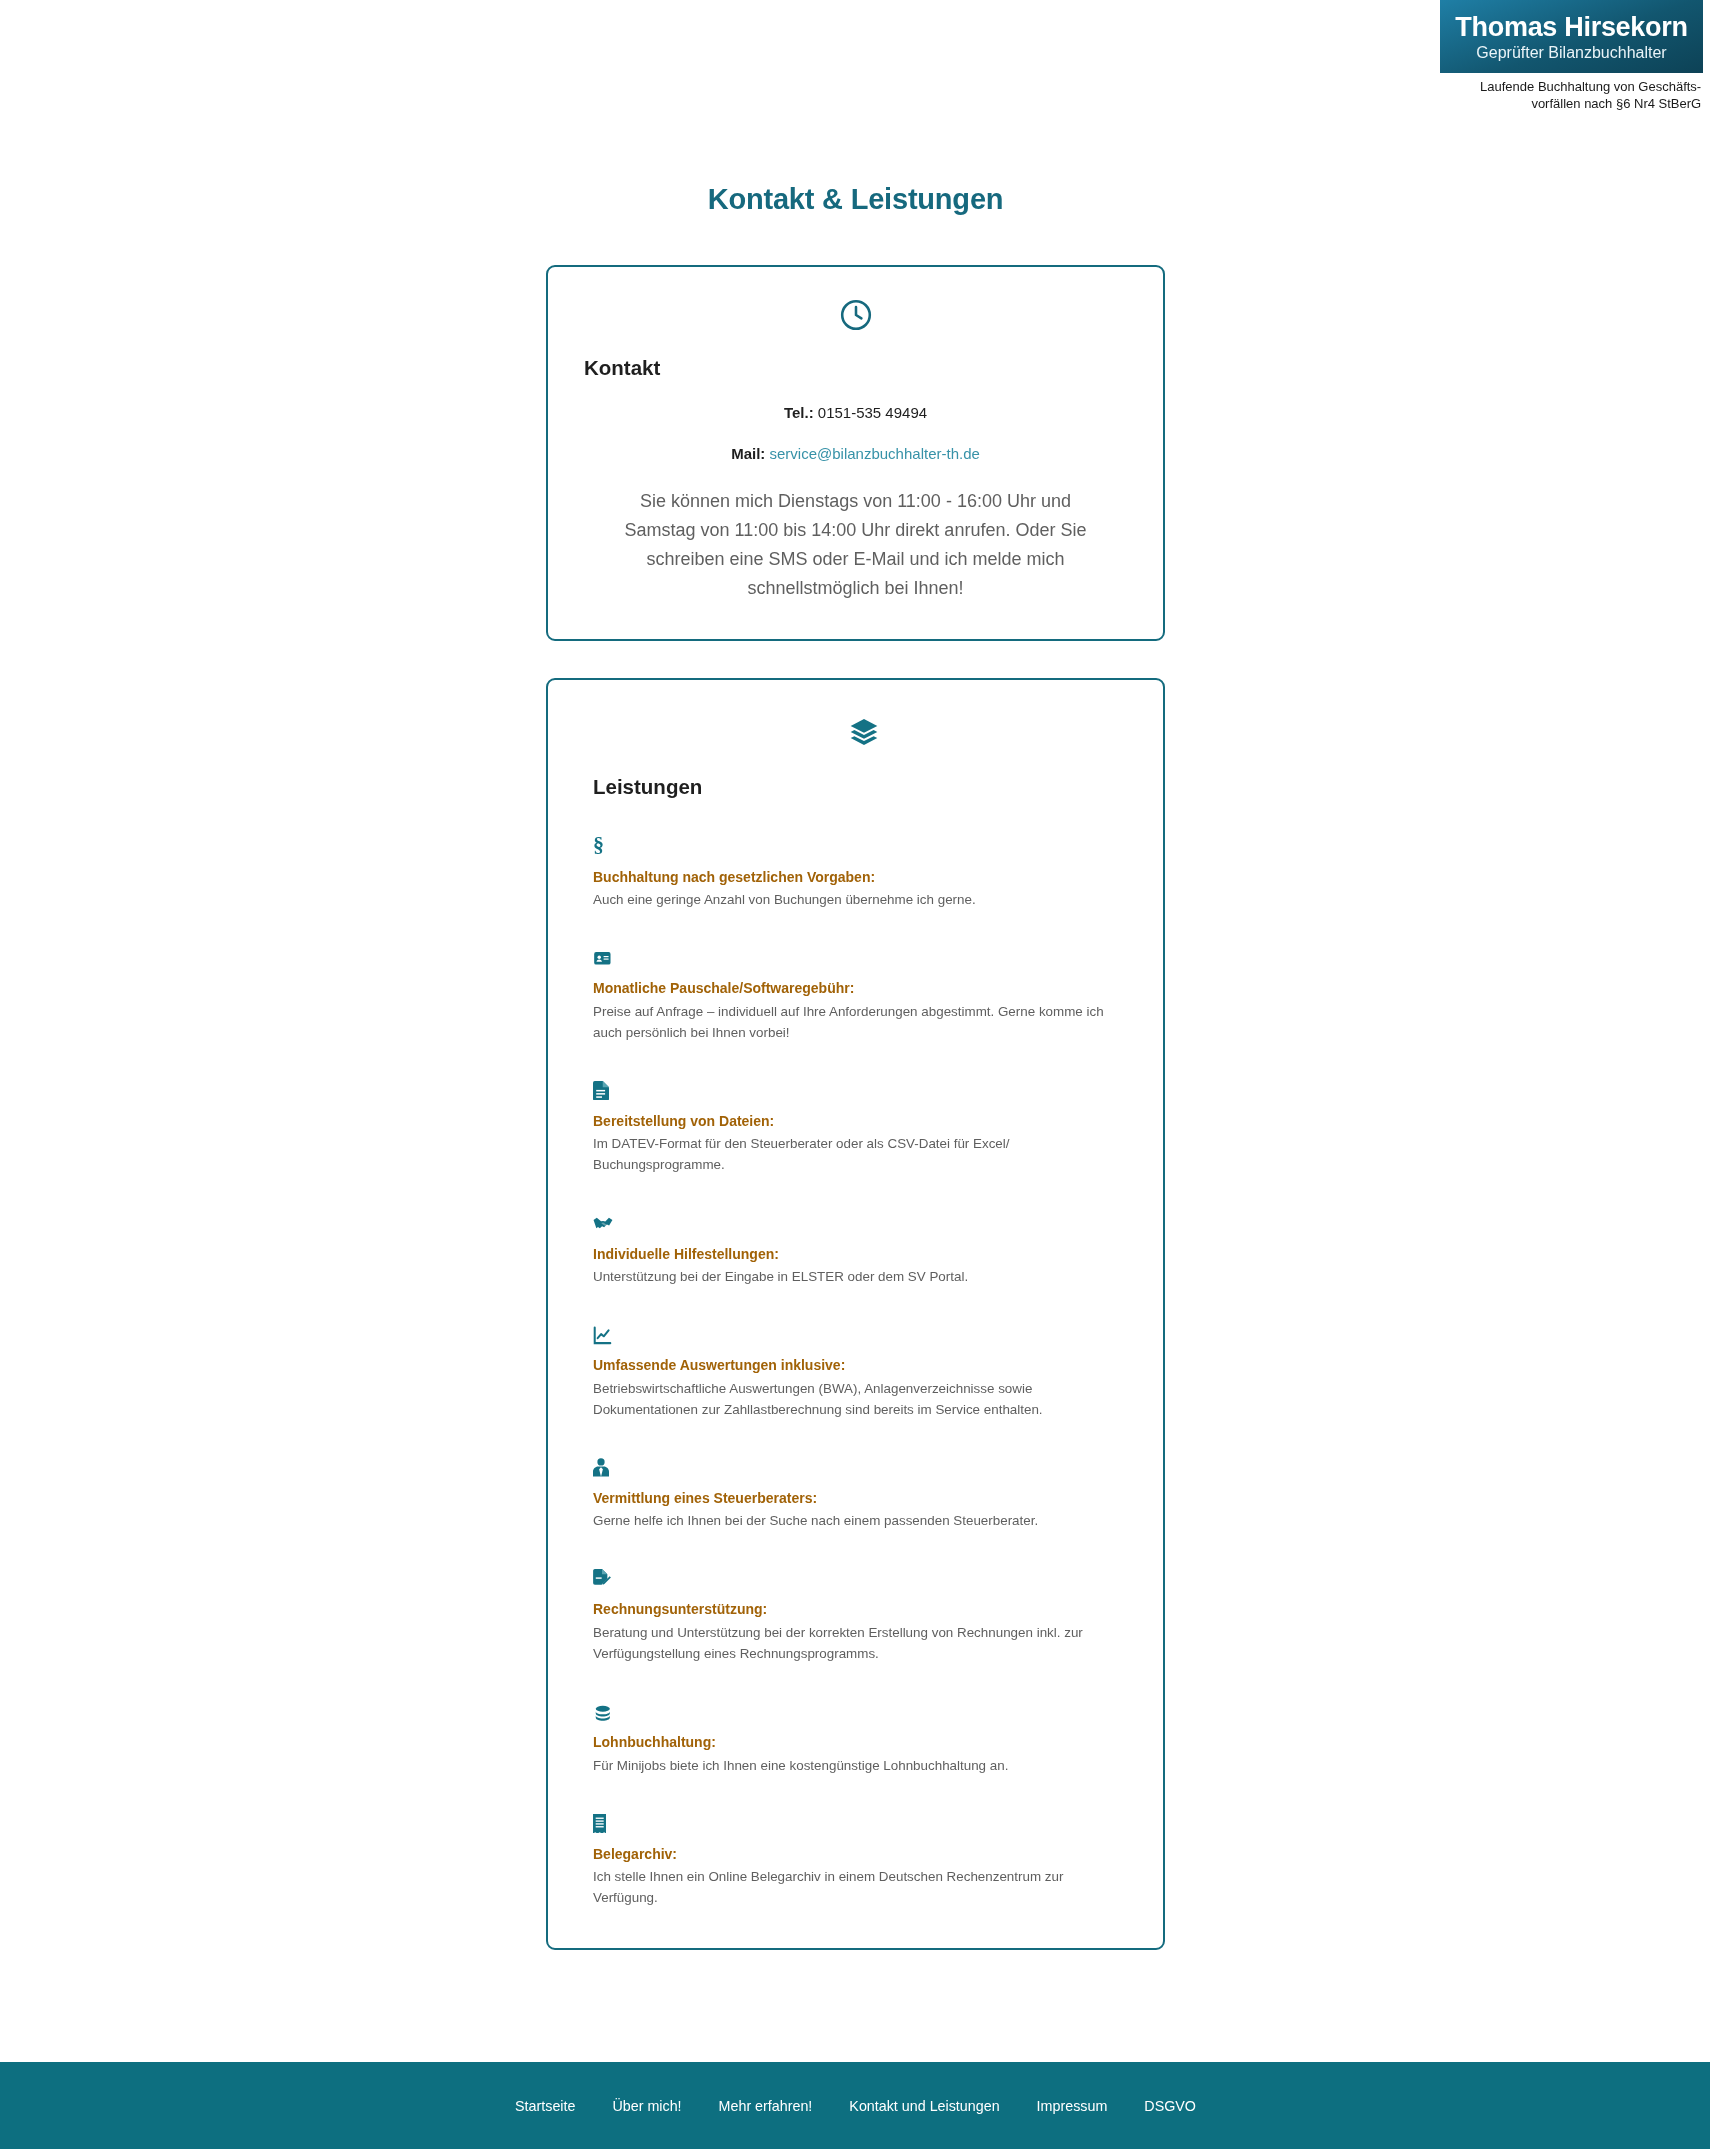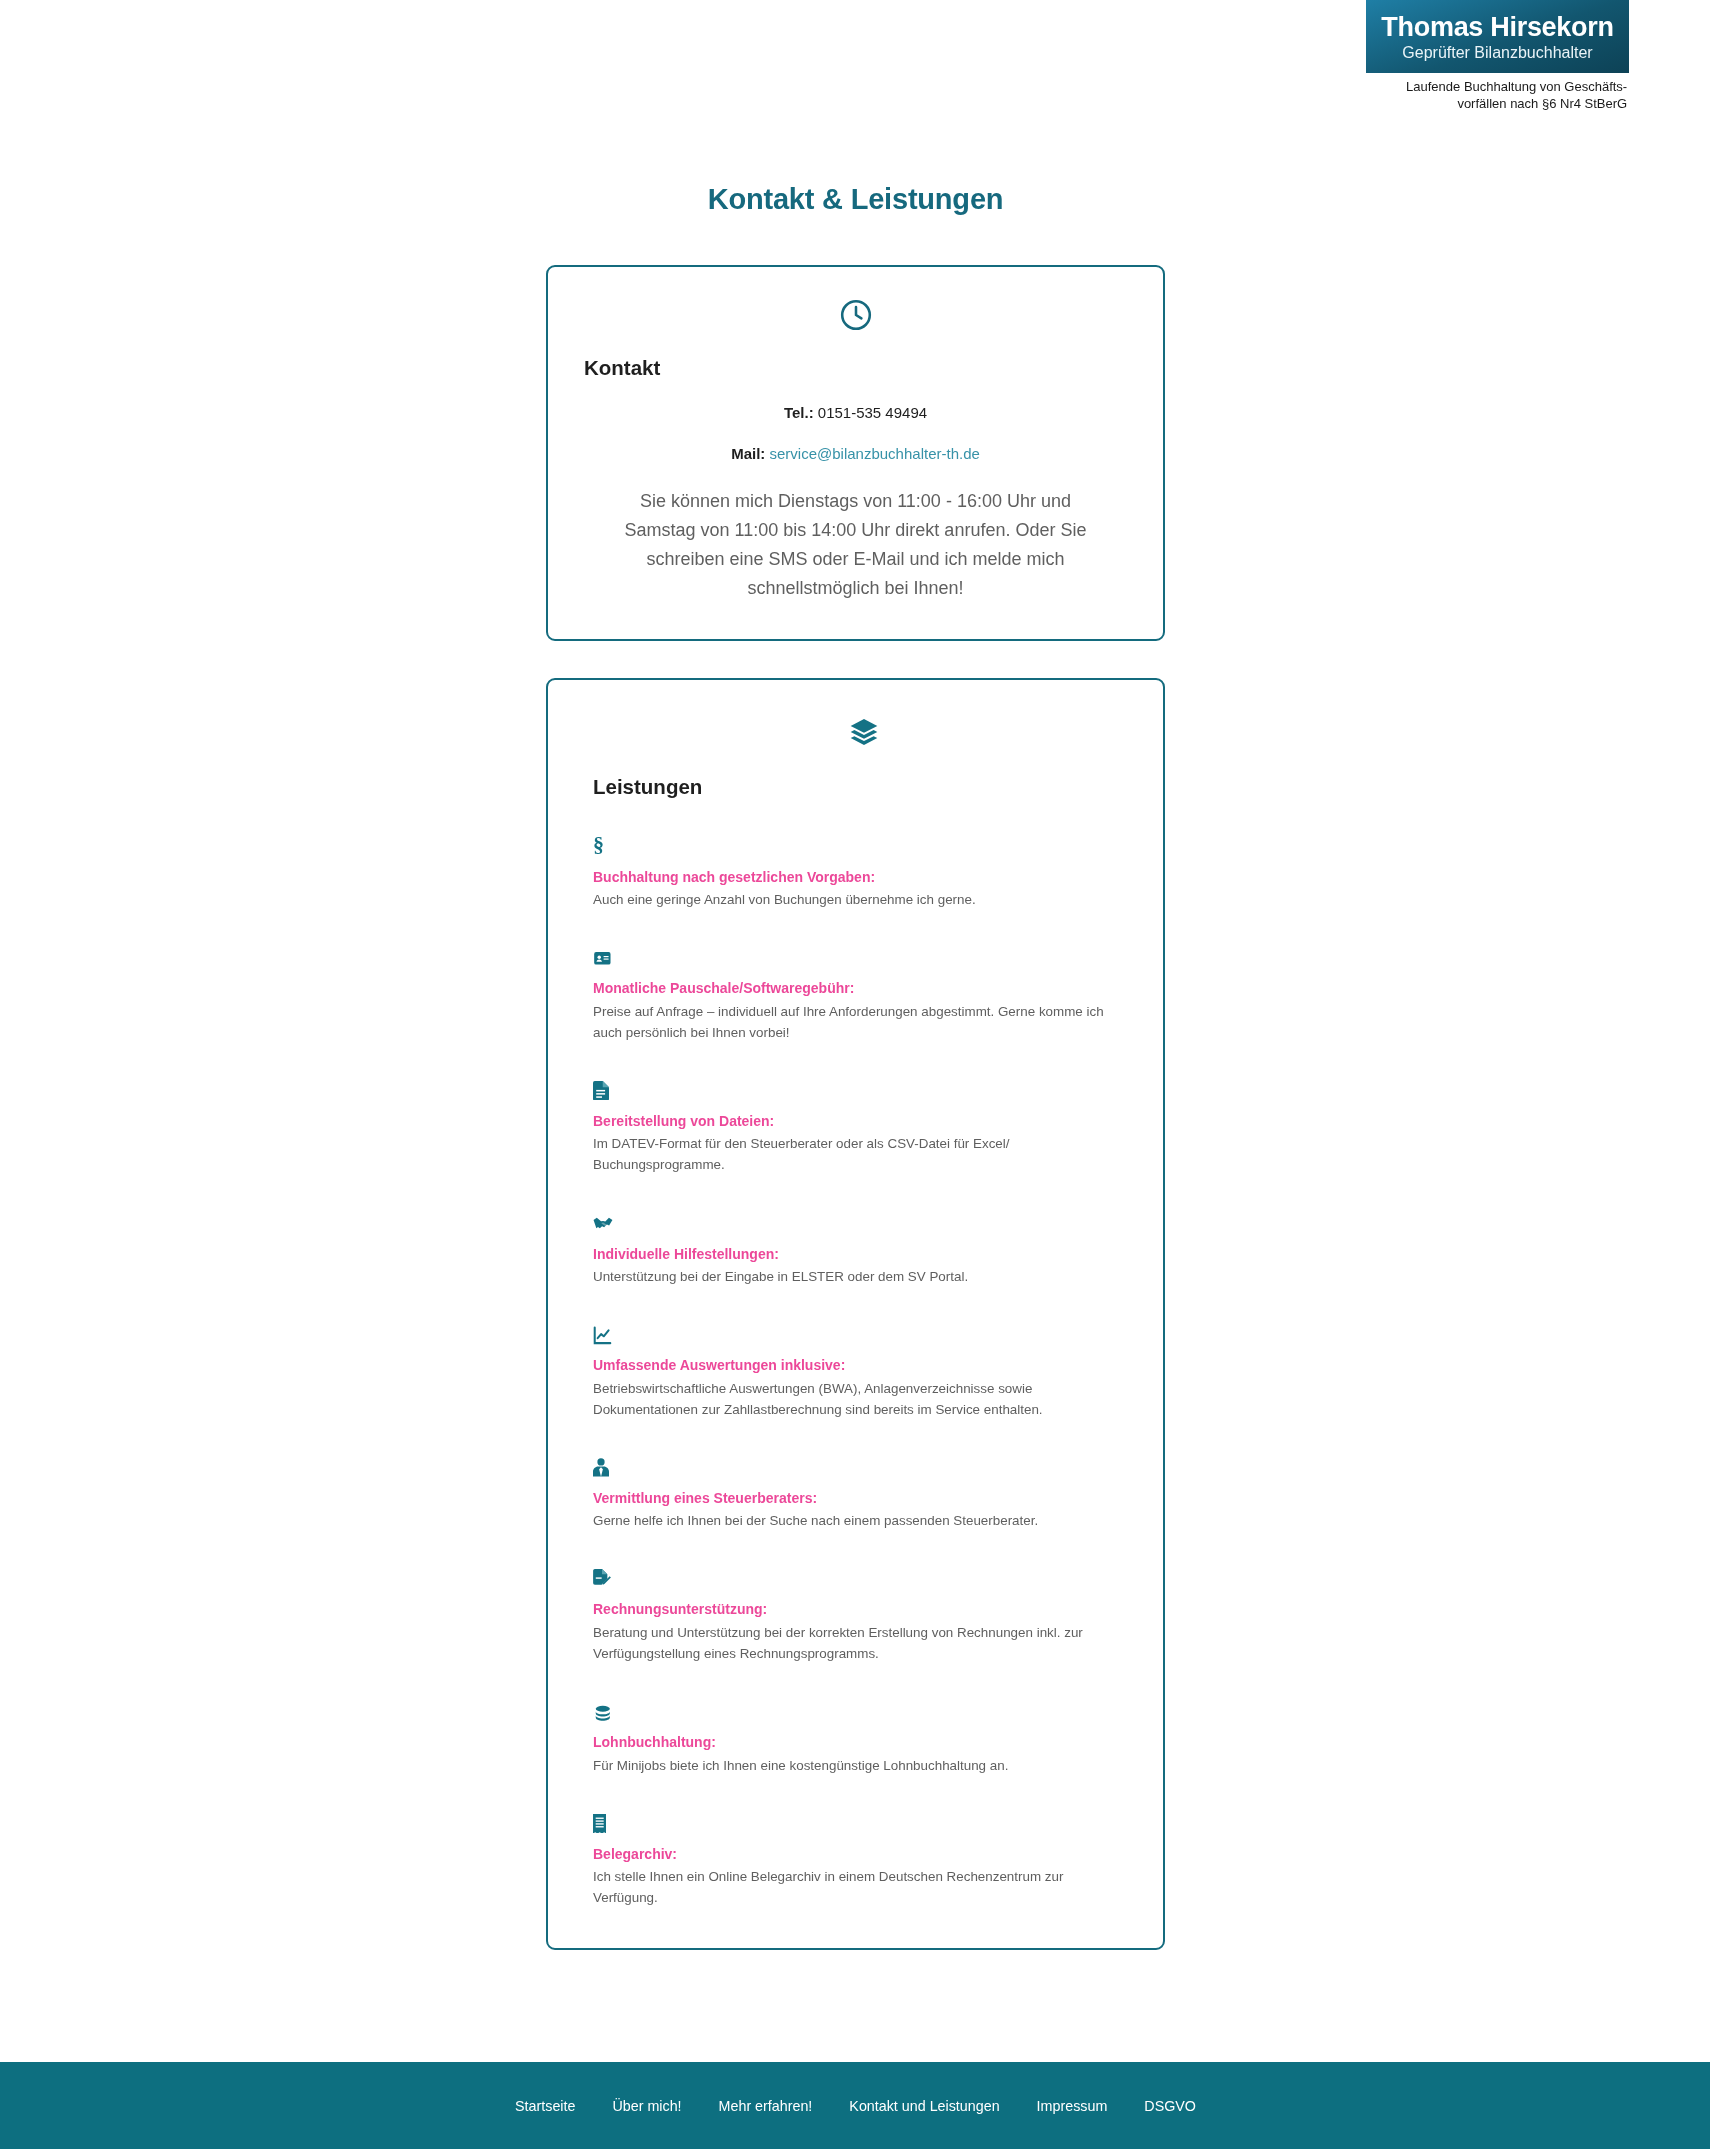--- a/index.html
+++ b/index.html
@@ -12,21 +12,21 @@
     position: relative;
     min-height: 2149px;
     display: flex;
     flex-direction: column;
   }
 
   
   .logo-block {
     position: absolute;
     top: 0;
-    left: 1366px;
+    left: 1440px;
     width: 263px;
     text-align: center;
   }
   .logo-plate {
     background: linear-gradient(160deg, #1f7fa6 0%, #12566f 55%, #0d4256 100%);
     padding: 12.5px 9px 10.7px 9px;
     text-align: center;
   }
   .logo-name {
     color: #ffffff;
@@ -122,21 +122,21 @@
   .service-ico .para {
     font-size: 22px;
     line-height: 1;
     font-weight: 700;
     color: #147285;
     font-family: "Liberation Serif", serif;
   }
   .service-title {
     font-size: 14px;
     font-weight: 700;
-    color: #ec4899;
+    color: #a16207;
     margin-bottom: 4.5px;
   }
   .service-desc {
     font-size: 13.4px;
     line-height: 1.58;
     color: #5f5f5f;
     max-width: 517px;
   }
 
   

